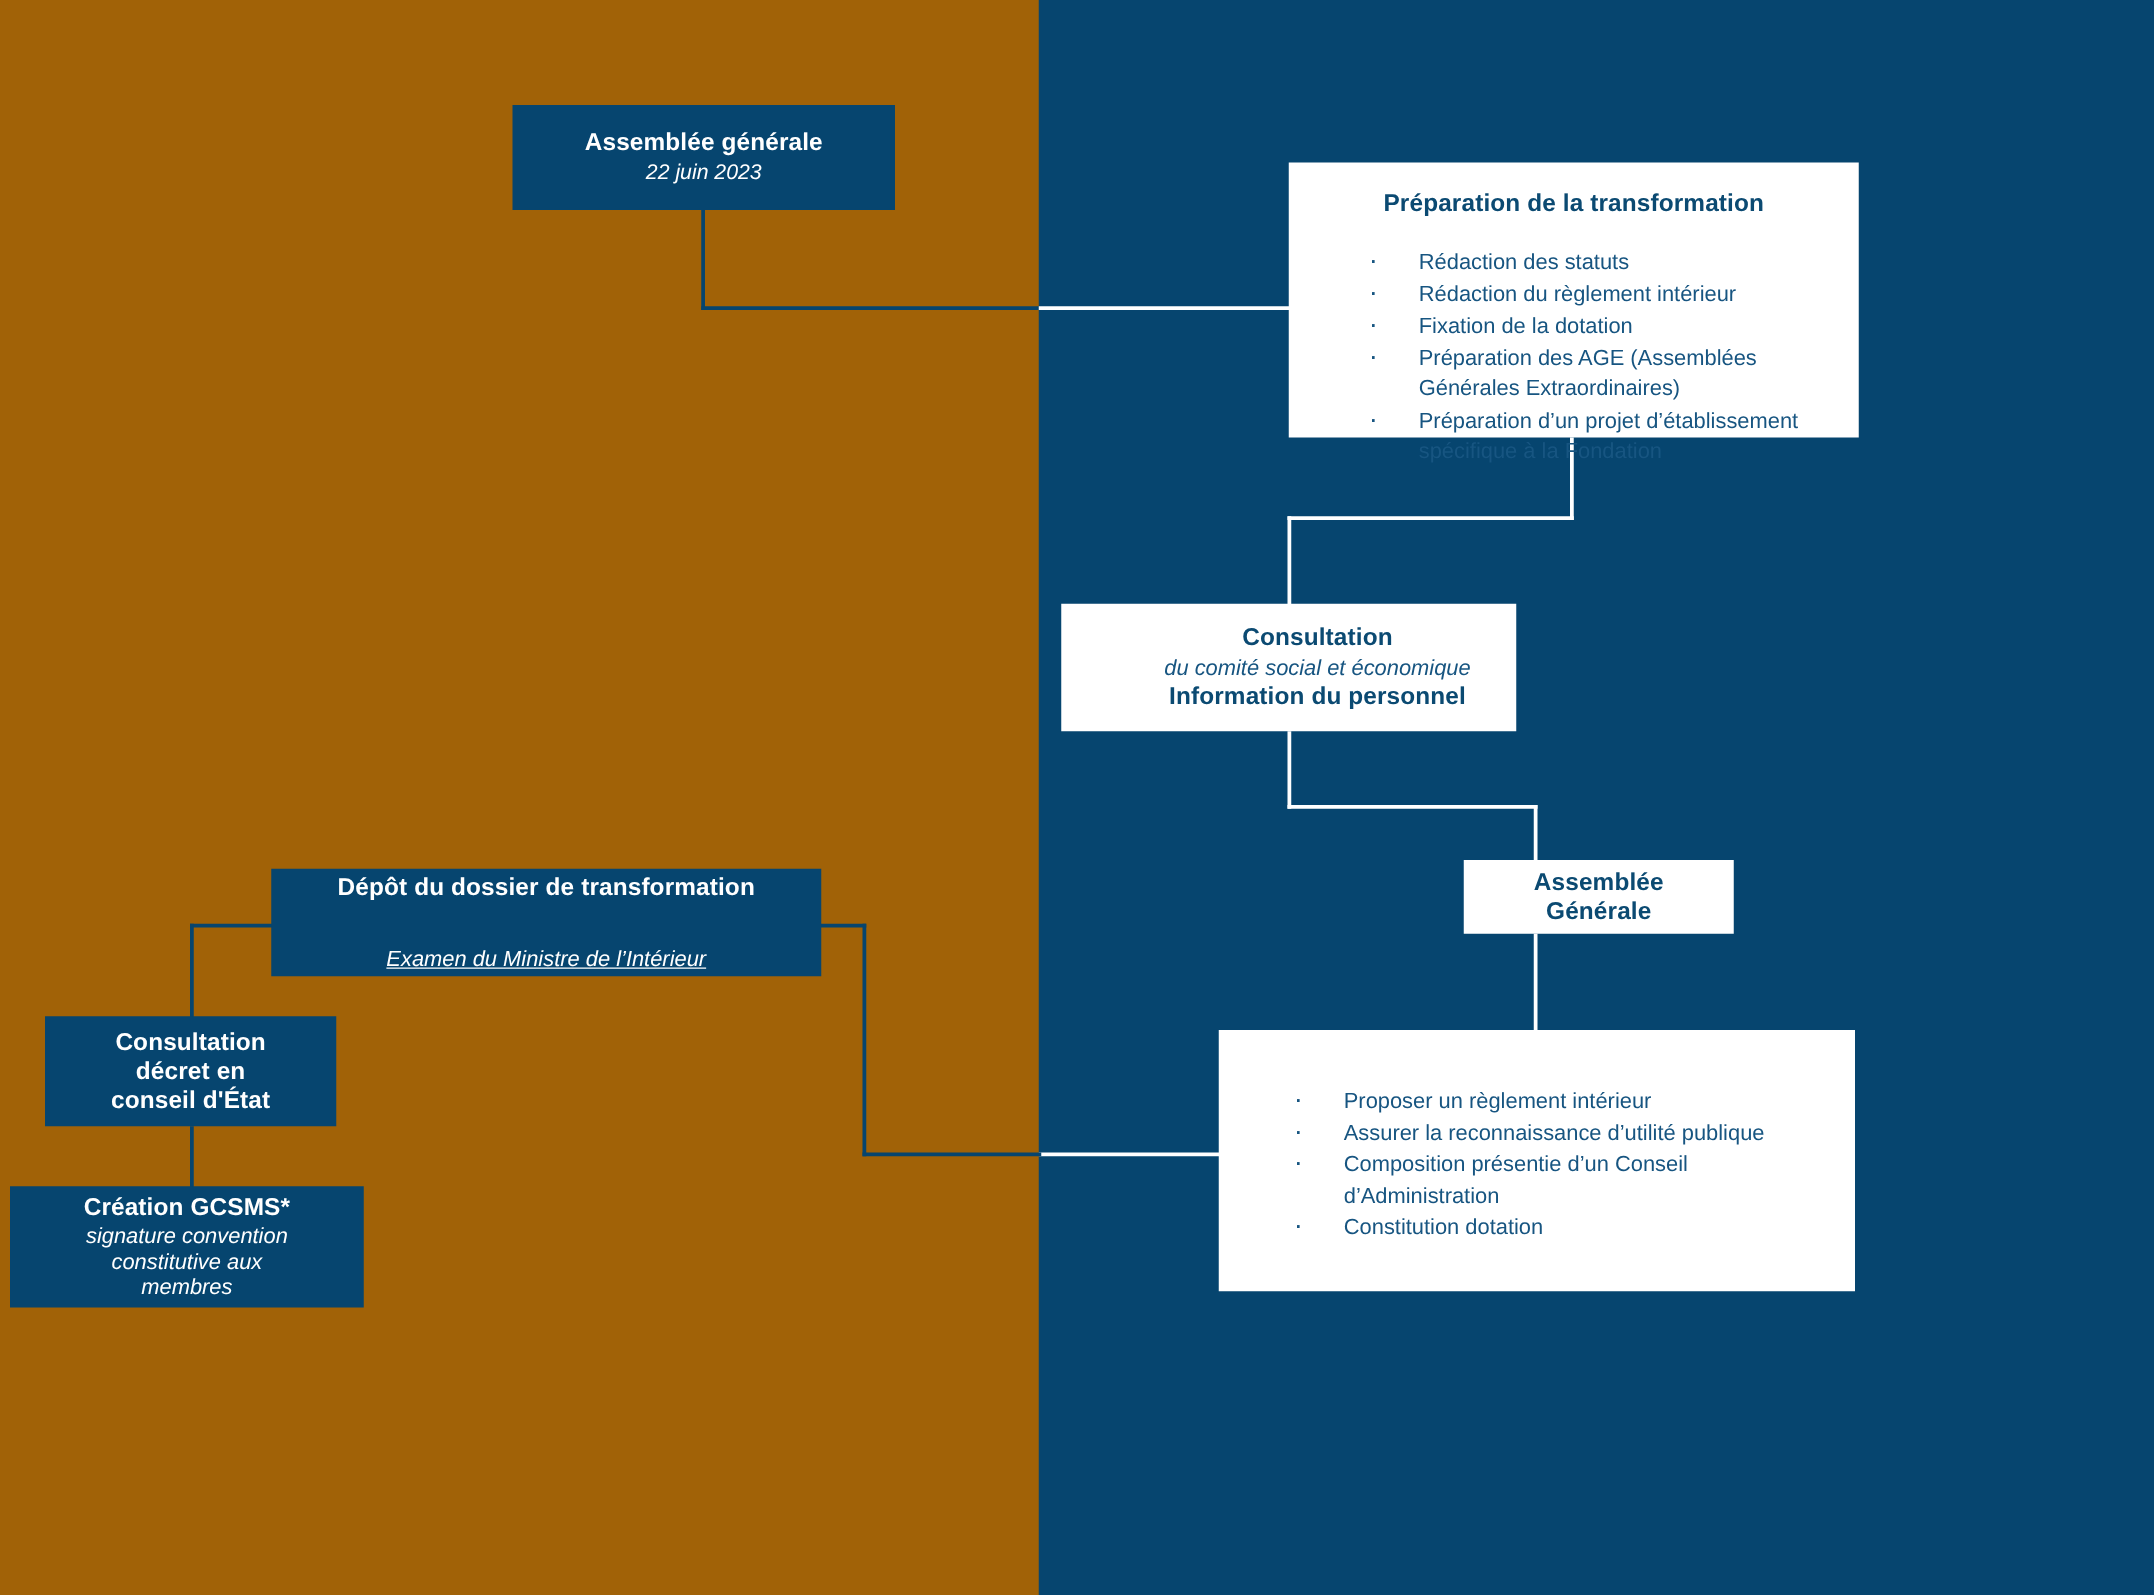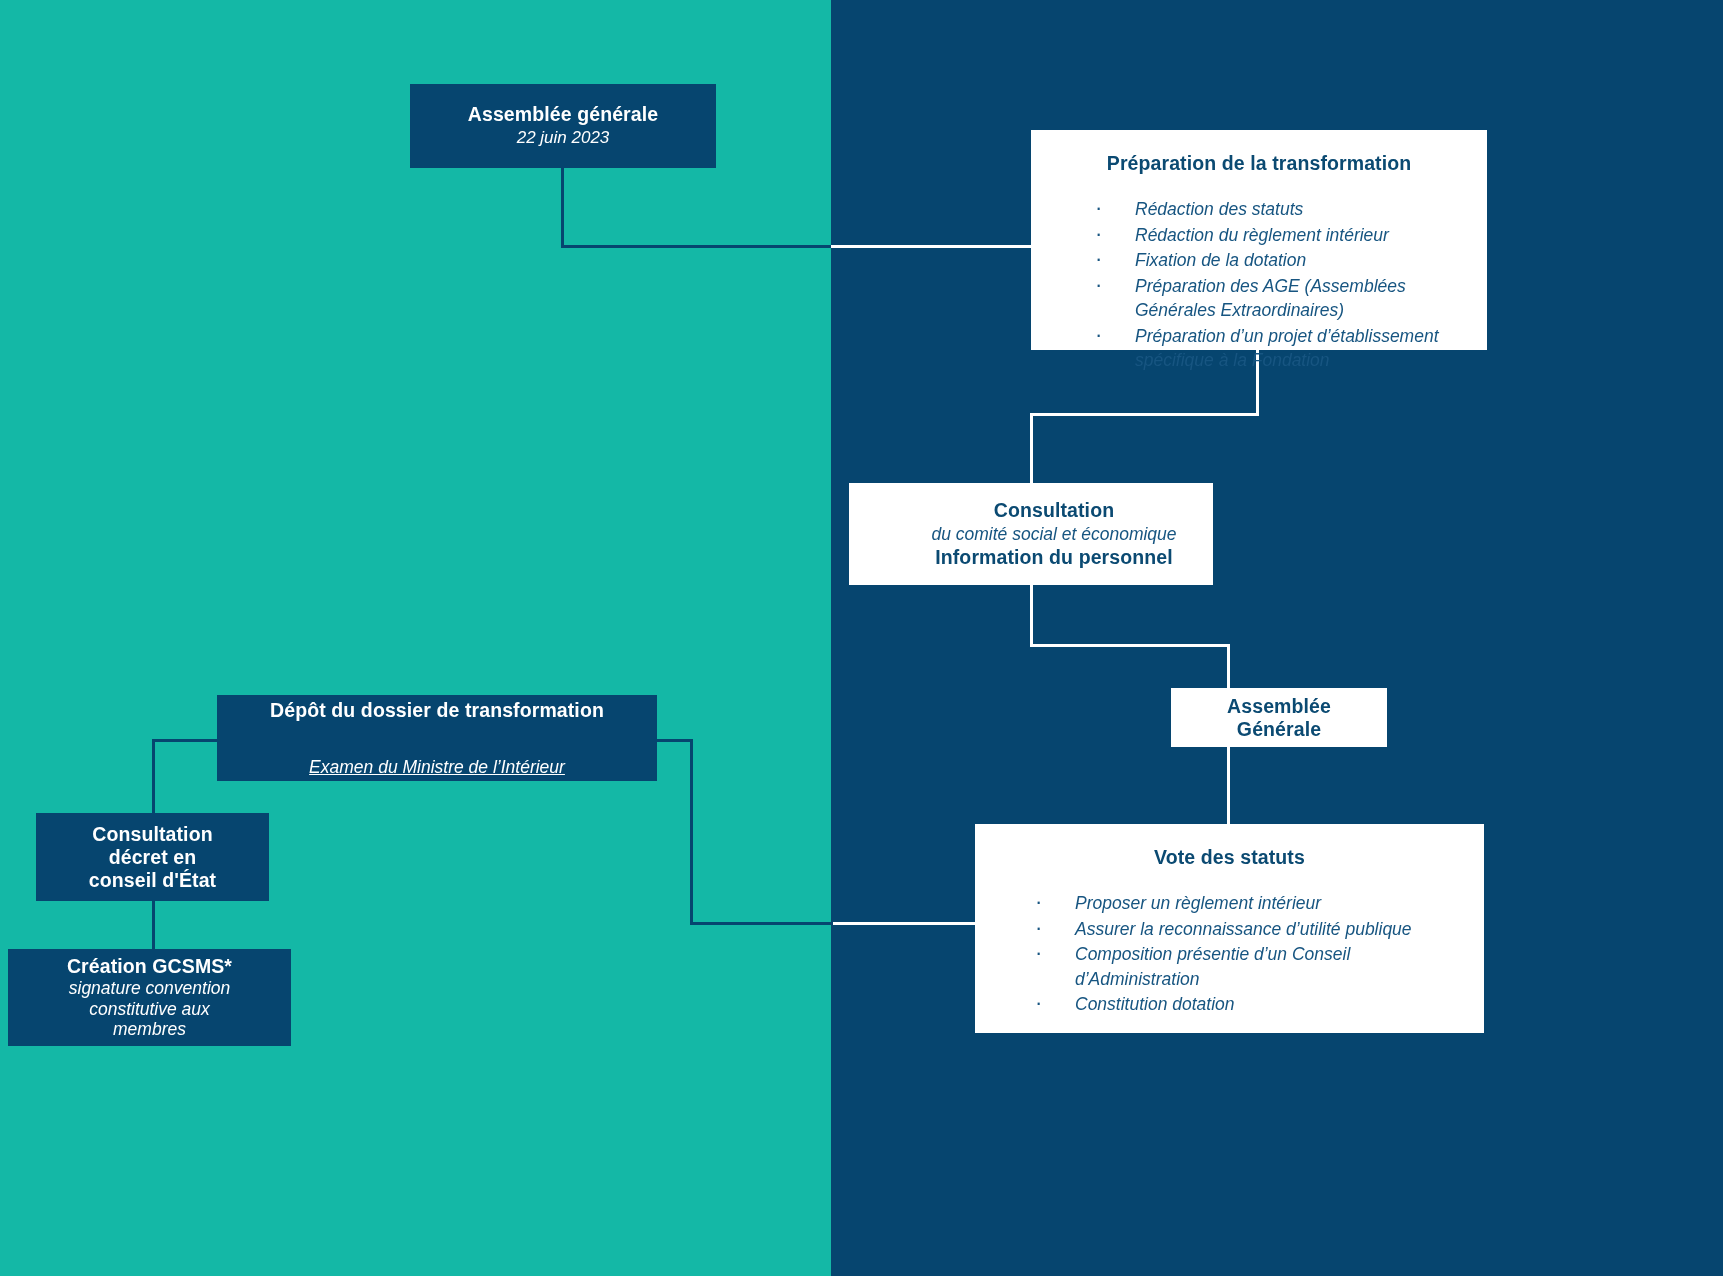--- a/index.html
+++ b/index.html
@@ -2,21 +2,21 @@
 <html><head>
 <meta charset="utf-8">
 <style>
   html,body{margin:0;padding:0;}
   body{
     width:1723px;height:1276px;
     background:#ffffff;
     font-family:"Liberation Sans", sans-serif;
     overflow:hidden;
   }
-  #canvas{position:relative;width:1723px;height:1276px;background:#14b8a6;overflow:hidden;}
+  #canvas{position:relative;width:1723px;height:1276px;background:#a16207;overflow:hidden;}
 
   
   .panel-right{
     position:absolute;
     left:831px;top:0;width:892px;height:1276px;
     background:#06456f;
   }
 
   
   .line{position:absolute;background:#ffffff;}
@@ -43,21 +43,20 @@
     font-style:italic;
     text-align:center;
     line-height:1.18;
   }
 
   ul.bullets{
     margin:0;padding:0;list-style:none;
   }
   ul.bullets li{
     position:relative;
-    font-style:italic;
     color:#175581;
     line-height:1.40;
     padding-left:46px;
     margin:0 0 1px 0;
   }
   ul.bullets li:before{
     content:"\00b7";
     position:absolute;
     left:6px;top:-3px;
     font-size:22px;
@@ -152,21 +151,20 @@
     <div class="b-sub">du comité social et économique</div>
     <div class="b-title">Information du personnel</div>
   </div>
 
   <div class="box box-light" id="box-assemblee-generale">
     <div class="b-title">Assemblée</div>
     <div class="b-title">Générale</div>
   </div>
 
   <div class="box box-light" id="box-vote" style="justify-content:flex-start;">
-    <div class="b-title">Vote des statuts</div>
     <ul class="bullets">
       <li>Proposer un règlement intérieur</li>
       <li>Assurer la reconnaissance d’utilité publique</li>
       <li>Composition présentie d’un Conseil d’Administration</li>
       <li>Constitution dotation</li>
     </ul>
   </div>
 
   <div class="box box-dark" id="box-depot">
     <div class="b-title">Dépôt  du dossier de transformation</div>

